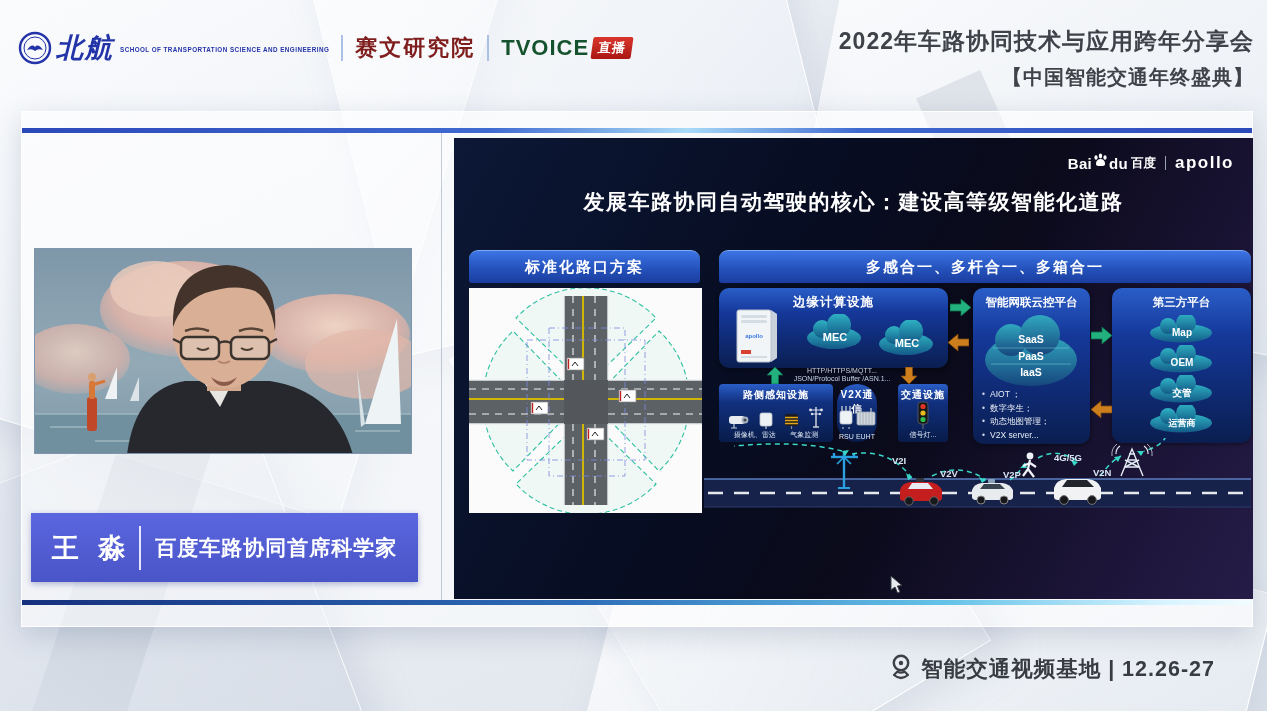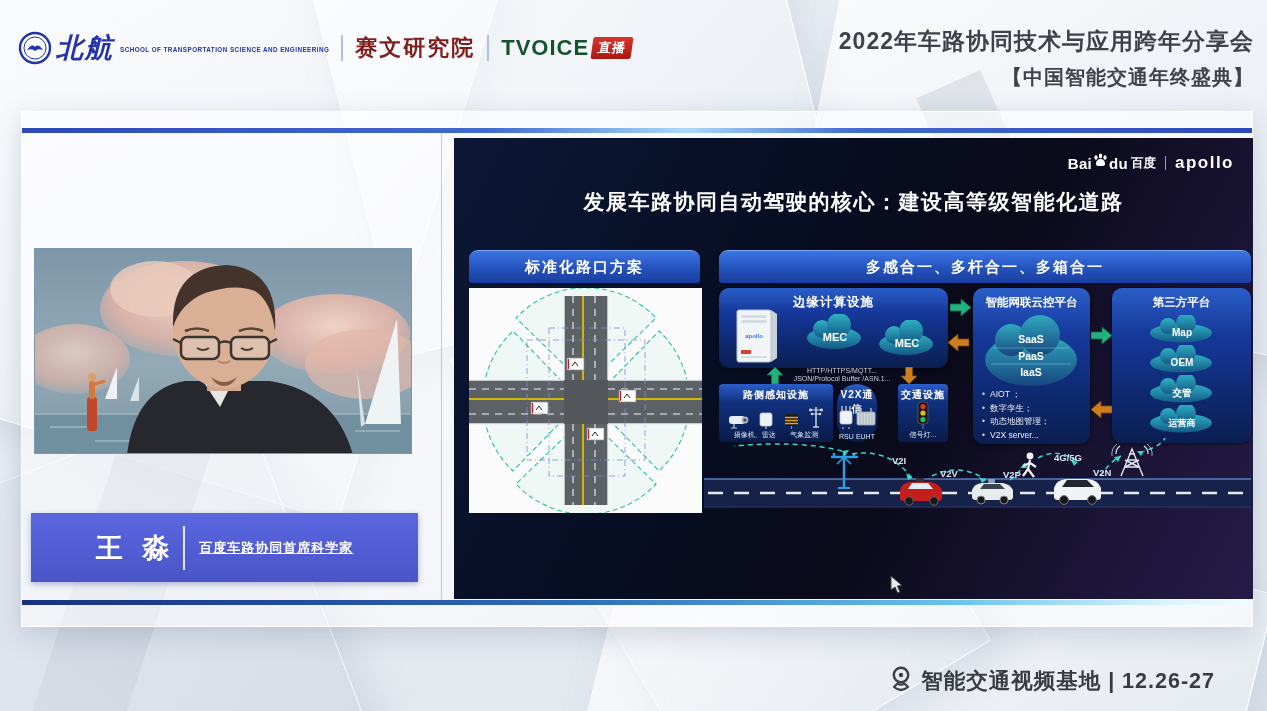--- a/index.html
+++ b/index.html
@@ -42,21 +42,21 @@
   .main-panel { position:absolute; left:21px; top:111px; width:1232px; height:516px; z-index:2; background:rgba(255,255,255,.55); border:1px solid rgba(255,255,255,.95); box-shadow:0 8px 26px rgba(60,80,120,.20); }
   .accent-top { position:absolute; left:0; top:16px; width:100%; height:5px; background:linear-gradient(90deg,#2c49ba 0%,#3f6ad0 38%,#a8dbf8 54%,#3f6ad0 68%,#2c49ba 100%); }
   .accent-bottom { position:absolute; left:0; top:488px; width:100%; height:5px; background:linear-gradient(90deg,#16307e 0%,#2d6cb8 45%,#64c2e8 75%,#d8f4ff 93%,#f2fcff 100%); }
   .v-divider { position:absolute; left:419px; top:21px; width:1px; height:467px; background:rgba(130,145,170,.45); }
 
   
   .video-frame { position:absolute; left:12px; top:136px; width:378px; height:206px; border:1px solid #7f94ad; background:#7f98a8; overflow:hidden; }
   .name-plate { position:absolute; left:9px; top:401px; width:387px; height:69px; background:linear-gradient(180deg,#5b67e0 0%,#515cd2 55%,#4a55c8 100%); box-shadow:0 2px 6px rgba(50,60,140,.35); display:flex; align-items:center; justify-content:center; }
   .speaker-name { color:#fff; font-size:27px; font-weight:bold; letter-spacing:6px; white-space:nowrap; }
   .plate-divider { width:2px; height:44px; background:rgba(255,255,255,.85); margin:0 14px 0 8px; }
-  .speaker-title { color:#fff; font-size:13px; font-weight:bold; letter-spacing:1px; white-space:nowrap;text-decoration:underline; }
+  .speaker-title { color:#fff; font-size:21px; font-weight:bold; letter-spacing:1px; white-space:nowrap; }
 
   
   .slide { position:absolute; left:432px; top:26px; width:799px; height:461px; background:linear-gradient(118deg,#0c1836 0%,#070d22 38%,#0a0a1a 58%,#1b1436 82%,#251c48 100%); overflow:hidden; }
   .brand { position:absolute; right:19px; top:15px; display:flex; align-items:center; color:#fff; }
   .brand-bai,.brand-du { font-size:15px; font-weight:bold; letter-spacing:.3px; }
   .paw { margin:-6px 1px 0; }
   .brand-cn { font-size:12.5px; font-weight:bold; margin-left:3px; }
   .brand-sep { width:1px; height:14px; background:#9aa4b4; margin:0 9px; }
   .brand-apollo { font-size:17px; font-weight:600; letter-spacing:1.5px; }
   .slide-title { position:absolute; left:0; top:50px; width:100%; text-align:center; color:#fff; font-size:21px; font-weight:bold; letter-spacing:1.5px; }
@@ -87,21 +87,21 @@
   .bullets { position:absolute; left:9px; top:100px; color:#e9eef6; font-size:8.5px; line-height:13.5px; white-space:nowrap; }
   .bullets div::before { content:"•"; margin-right:5px; color:#cfd8ea; }
   .third-panel { left:658px; top:150px; width:139px; height:155px; }
   .third-panel .panel-title { font-size:11.5px; padding-top:7px; }
   .chip { position:absolute; left:36px; }
   .blockarrow { position:absolute; }
   .road-scene { position:absolute; left:250px; top:300px; }
   .mouse-cursor { position:absolute; left:436px; top:437px; z-index:5; }
 
   
-  .footer { position:absolute; right:52px; top:653px; display:flex; align-items:center; z-index:3; color:#383c42;margin-top:12px; }
+  .footer { position:absolute; right:52px; top:653px; display:flex; align-items:center; z-index:3; color:#383c42; }
   .footer-text { font-size:21.5px; font-weight:bold; letter-spacing:1px; margin-left:8px; }
 </style>
 </head>
 <body>
 
 <div class="bg">
   <div class="shard s1"></div>
   <div class="shard s2"></div>
   <div class="shard s3"></div>
   <div class="shard s4"></div>

